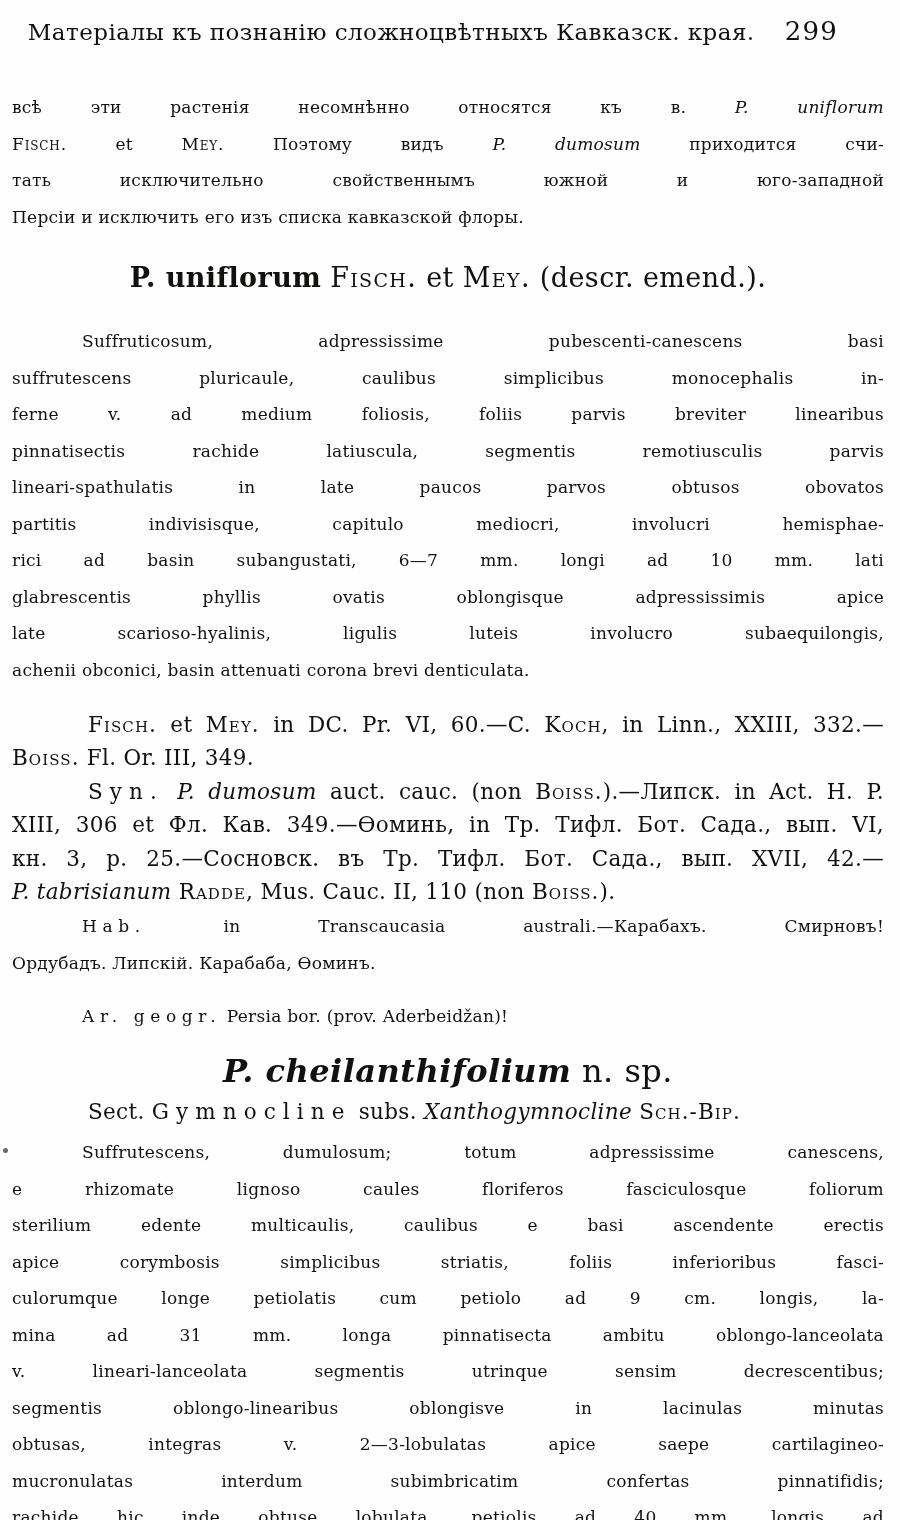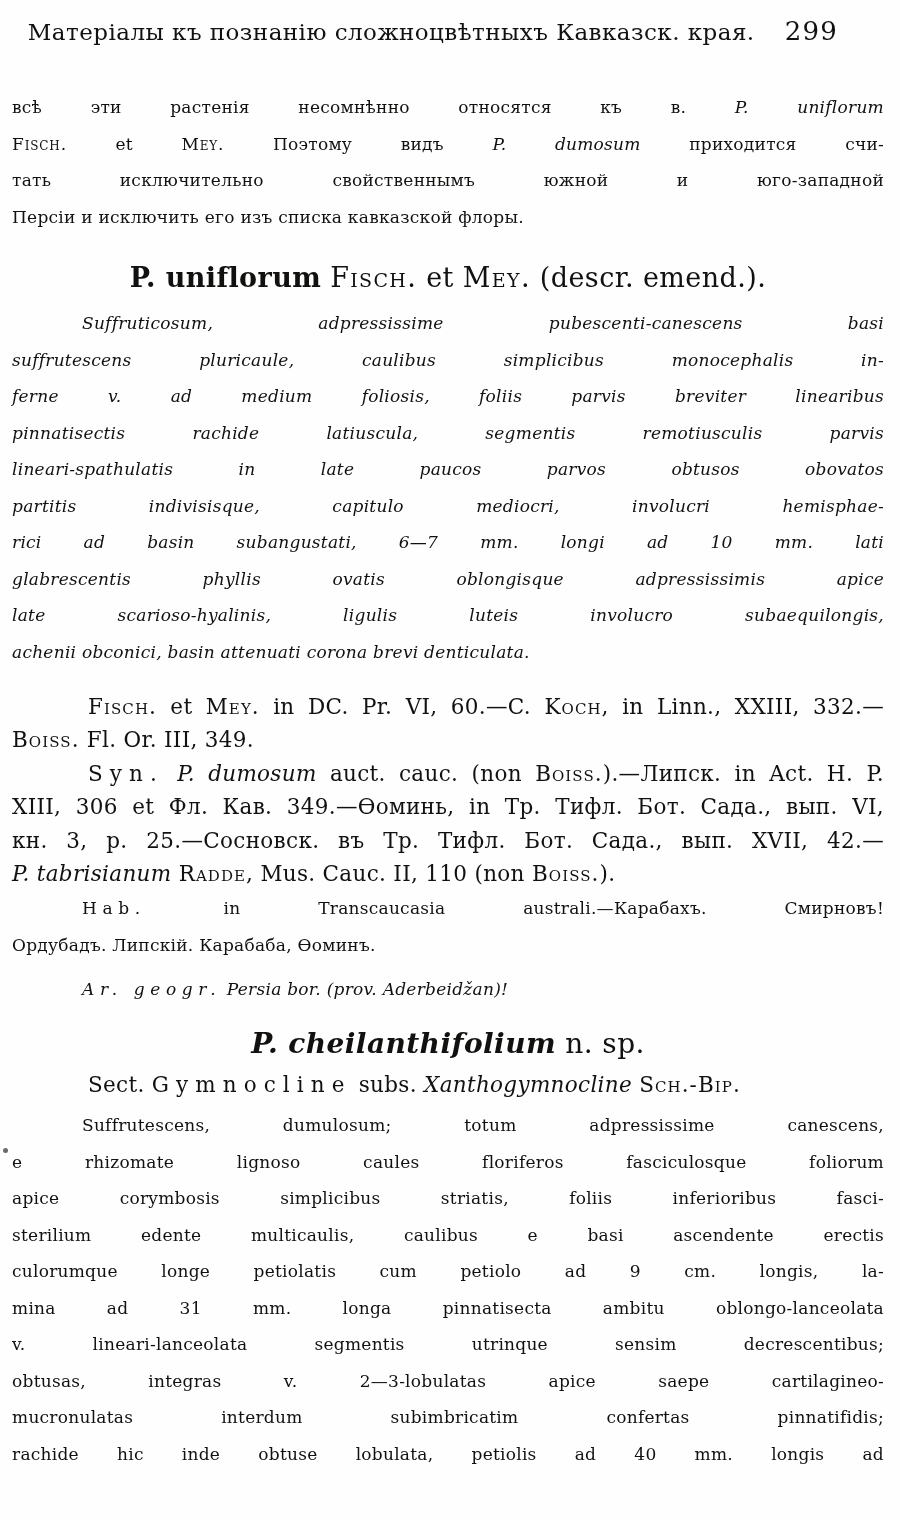--- a/index.html
+++ b/index.html
@@ -15,33 +15,33 @@
     display:flex; justify-content:center; align-items:baseline;
     font-size:23px; line-height:30px; letter-spacing:0.02em;
     transform:translateX(-24px);
   }
   .pageheader .pnum { margin-left:12px; font-size:26px; letter-spacing:0.05em; transform:translateX(18px); }
 
   
   .block { text-align:justify; }
   [data-name="intro-paragraph"]            { margin-top:42px; }
   [data-name="uniflorum-heading"]          { margin-top:24px; }
-  [data-name="uniflorum-description"]      { margin-top:8px;font-style:italic; }
+  [data-name="uniflorum-description"]      { margin-top:26px; }
   [data-name="uniflorum-citations"]        { margin-top:20px; }
   [data-name="uniflorum-habitat"]          { margin-top:0; }
-  [data-name="uniflorum-area"]             { margin-top:8px;font-style:italic; }
+  [data-name="uniflorum-area"]             { margin-top:17px; }
   [data-name="cheilanthifolium-heading"]   { margin-top:16px; }
   [data-name="cheilanthifolium-section"]   { margin-top:4px; }
   [data-name="cheilanthifolium-description"]{ margin-top:6px; }
 
   
   .t-body  { font-size:17px; line-height:36.5px; }
   .t-small { font-size:21.5px; line-height:33.4px; }
   .t-h1    { font-size:27px; line-height:38px; text-align:center; }
-  .t-h2    { font-size:28px; line-height:40px; text-align:center; }
+  .t-h2    { font-size:32px; line-height:40px; text-align:center; }
 
   .line { text-align:justify; text-align-last:justify; letter-spacing:0.015em; }
   .t-h1 .line, .t-h2 .line { text-align:right; text-align-last:center; }
   .line.last { text-align-last:left; }
   .line.ind  { text-indent:70px; }
   .t-small .line.ind { text-indent:76px; }
 
   
   .seg-n  {}
   .seg-i  { font-style:italic; }
@@ -105,24 +105,25 @@
         </div>
         <div class="block t-h2" data-name="cheilanthifolium-heading">
           <div class="line" data-name="text-line"><span class="seg-bi" data-name="text-segment">P. cheilanthifolium</span><span class="seg-n" data-name="text-segment"> n. sp.</span></div>
         </div>
         <div class="block t-small" data-name="cheilanthifolium-section">
           <div class="line ind last" data-name="text-line"><span class="seg-n" data-name="text-segment">Sect. </span><span class="seg-ls" data-name="text-segment">Gymnocline</span><span class="seg-n" data-name="text-segment"> subs. </span><span class="seg-i" data-name="text-segment">Xanthogymnocline</span><span class="seg-n" data-name="text-segment"> </span><span class="seg-sc" data-name="text-segment">Sch.-Bip.</span></div>
         </div>
         <div class="block t-body" data-name="cheilanthifolium-description">
           <div class="line ind" data-name="text-line"><span class="seg-n" data-name="text-segment">Suffrutescens, dumulosum; totum adpressissime canescens,</span></div>
           <div class="line" data-name="text-line"><span class="seg-n" data-name="text-segment">e rhizomate lignoso caules floriferos fasciculosque foliorum</span></div>
+          <div class="line" data-name="text-line"><span class="seg-n" data-name="text-segment">sterilium edente multicaulis, caulibus e basi ascendente erectis</span></div>
           <div class="line" data-name="text-line"><span class="seg-n" data-name="text-segment">apice corymbosis simplicibus striatis, foliis inferioribus fasci-</span></div>
-          <div class="line" data-name="text-line"><span class="seg-n" data-name="text-segment">sterilium edente multicaulis, caulibus e basi ascendente erectis</span></div>
           <div class="line" data-name="text-line"><span class="seg-n" data-name="text-segment">culorumque longe petiolatis cum petiolo ad 9 cm. longis, la-</span></div>
           <div class="line" data-name="text-line"><span class="seg-n" data-name="text-segment">mina ad 31 mm. longa pinnatisecta ambitu oblongo-lanceolata</span></div>
           <div class="line" data-name="text-line"><span class="seg-n" data-name="text-segment">v. lineari-lanceolata segmentis utrinque sensim decrescentibus;</span></div>
+          <div class="line" data-name="text-line"><span class="seg-n" data-name="text-segment">segmentis oblongo-linearibus oblongisve in lacinulas minutas</span></div>
           <div class="line" data-name="text-line"><span class="seg-n" data-name="text-segment">obtusas, integras v. 2—3-lobulatas apice saepe cartilagineo-</span></div>
           <div class="line" data-name="text-line"><span class="seg-n" data-name="text-segment">mucronulatas interdum subimbricatim confertas pinnatifidis;</span></div>
           <div class="line" data-name="text-line"><span class="seg-n" data-name="text-segment">rachide hic inde obtuse lobulata, petiolis ad 40 mm. longis ad</span></div>
         </div>
       </main>
   </div>
 </div>
 
 </body></html>

